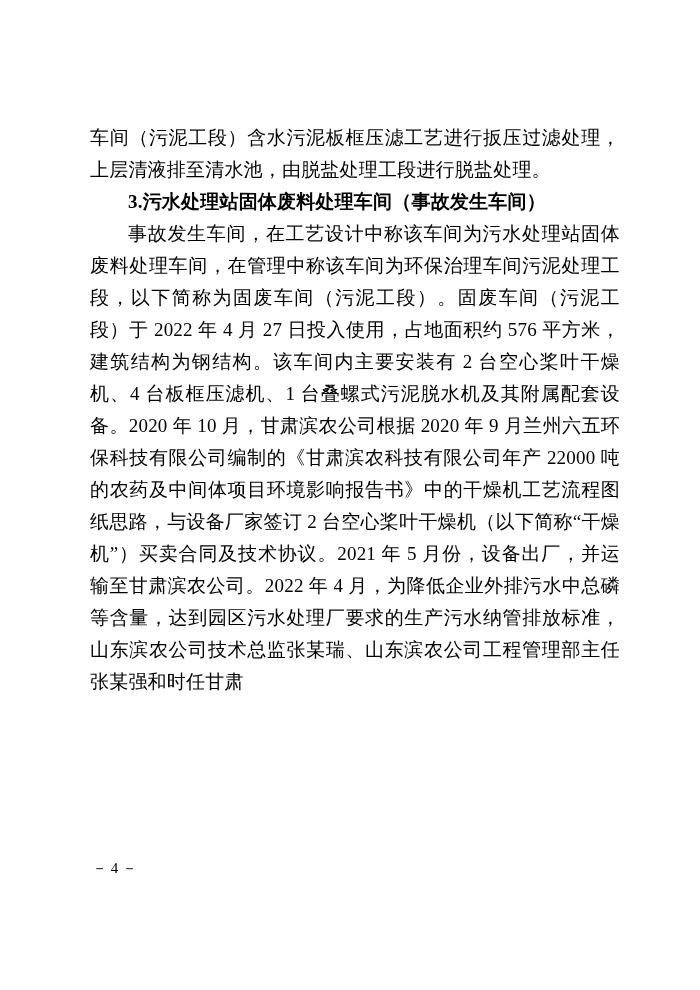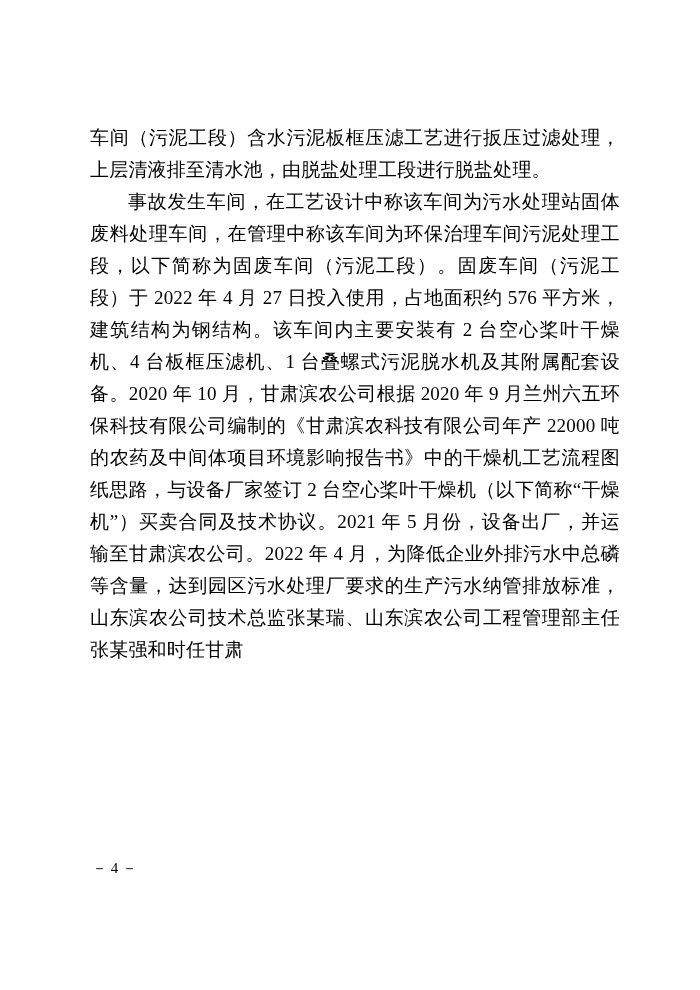--- a/index.html
+++ b/index.html
@@ -48,16 +48,17 @@
     line-height: 20px;
     color: #000000;
   }
 </style>
 </head>
 <body>
 
 <div class="page">
   <div class="content">
     <p class="para">车间（污泥工段）含水污泥板框压滤工艺进行扳压过滤处理，上层清液排至清水池，由脱盐处理工段进行脱盐处理。</p>
+    <p class="para indent bold">3.污水处理站固体废料处理车间（事故发生车间）</p>
     <p class="para indent">事故发生车间，在工艺设计中称该车间为污水处理站固体废料处理车间，在管理中称该车间为环保治理车间污泥处理工段，以下简称为固废车间（污泥工段）。固废车间（污泥工段）于 2022 年 4 月 27 日投入使用，占地面积约 576 平方米，建筑结构为钢结构。该车间内主要安装有 2 台空心桨叶干燥机、4 台板框压滤机、1 台叠螺式污泥脱水机及其附属配套设备。2020 年 10 月，甘肃滨农公司根据 2020 年 9 月兰州六五环保科技有限公司编制的《甘肃滨农科技有限公司年产 22000 吨的农药及中间体项目环境影响报告书》中的干燥机工艺流程图纸思路，与设备厂家签订 2 台空心桨叶干燥机（以下简称“干燥机”）买卖合同及技术协议。2021 年 5 月份，设备出厂，并运输至甘肃滨农公司。2022 年 4 月，为降低企业外排污水中总磷等含量，达到园区污水处理厂要求的生产污水纳管排放标准，山东滨农公司技术总监张某瑞、山东滨农公司工程管理部主任张某强和时任甘肃</p>
   </div>
   <div class="footer">－ 4 －</div>
 </div>
 
 </body></html>

